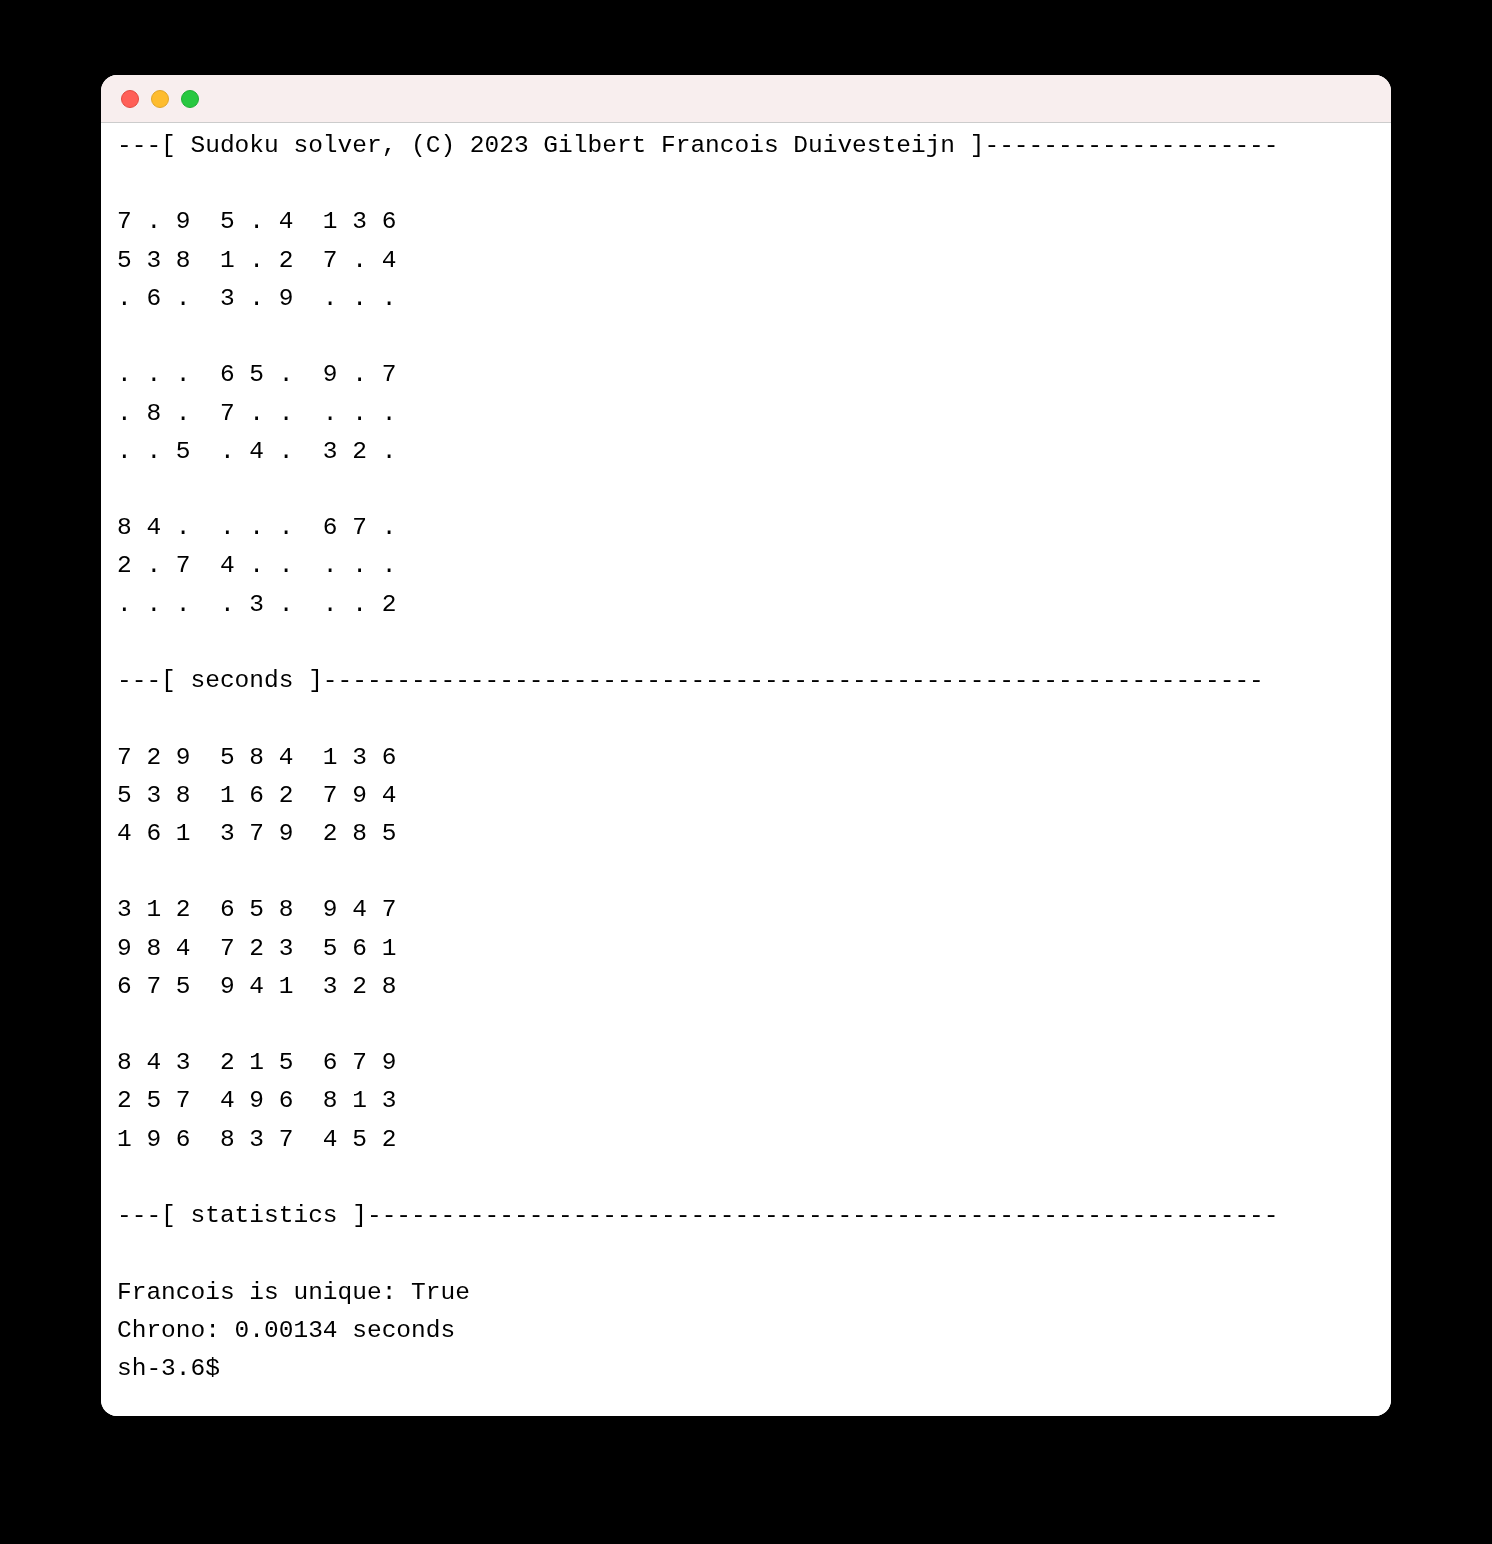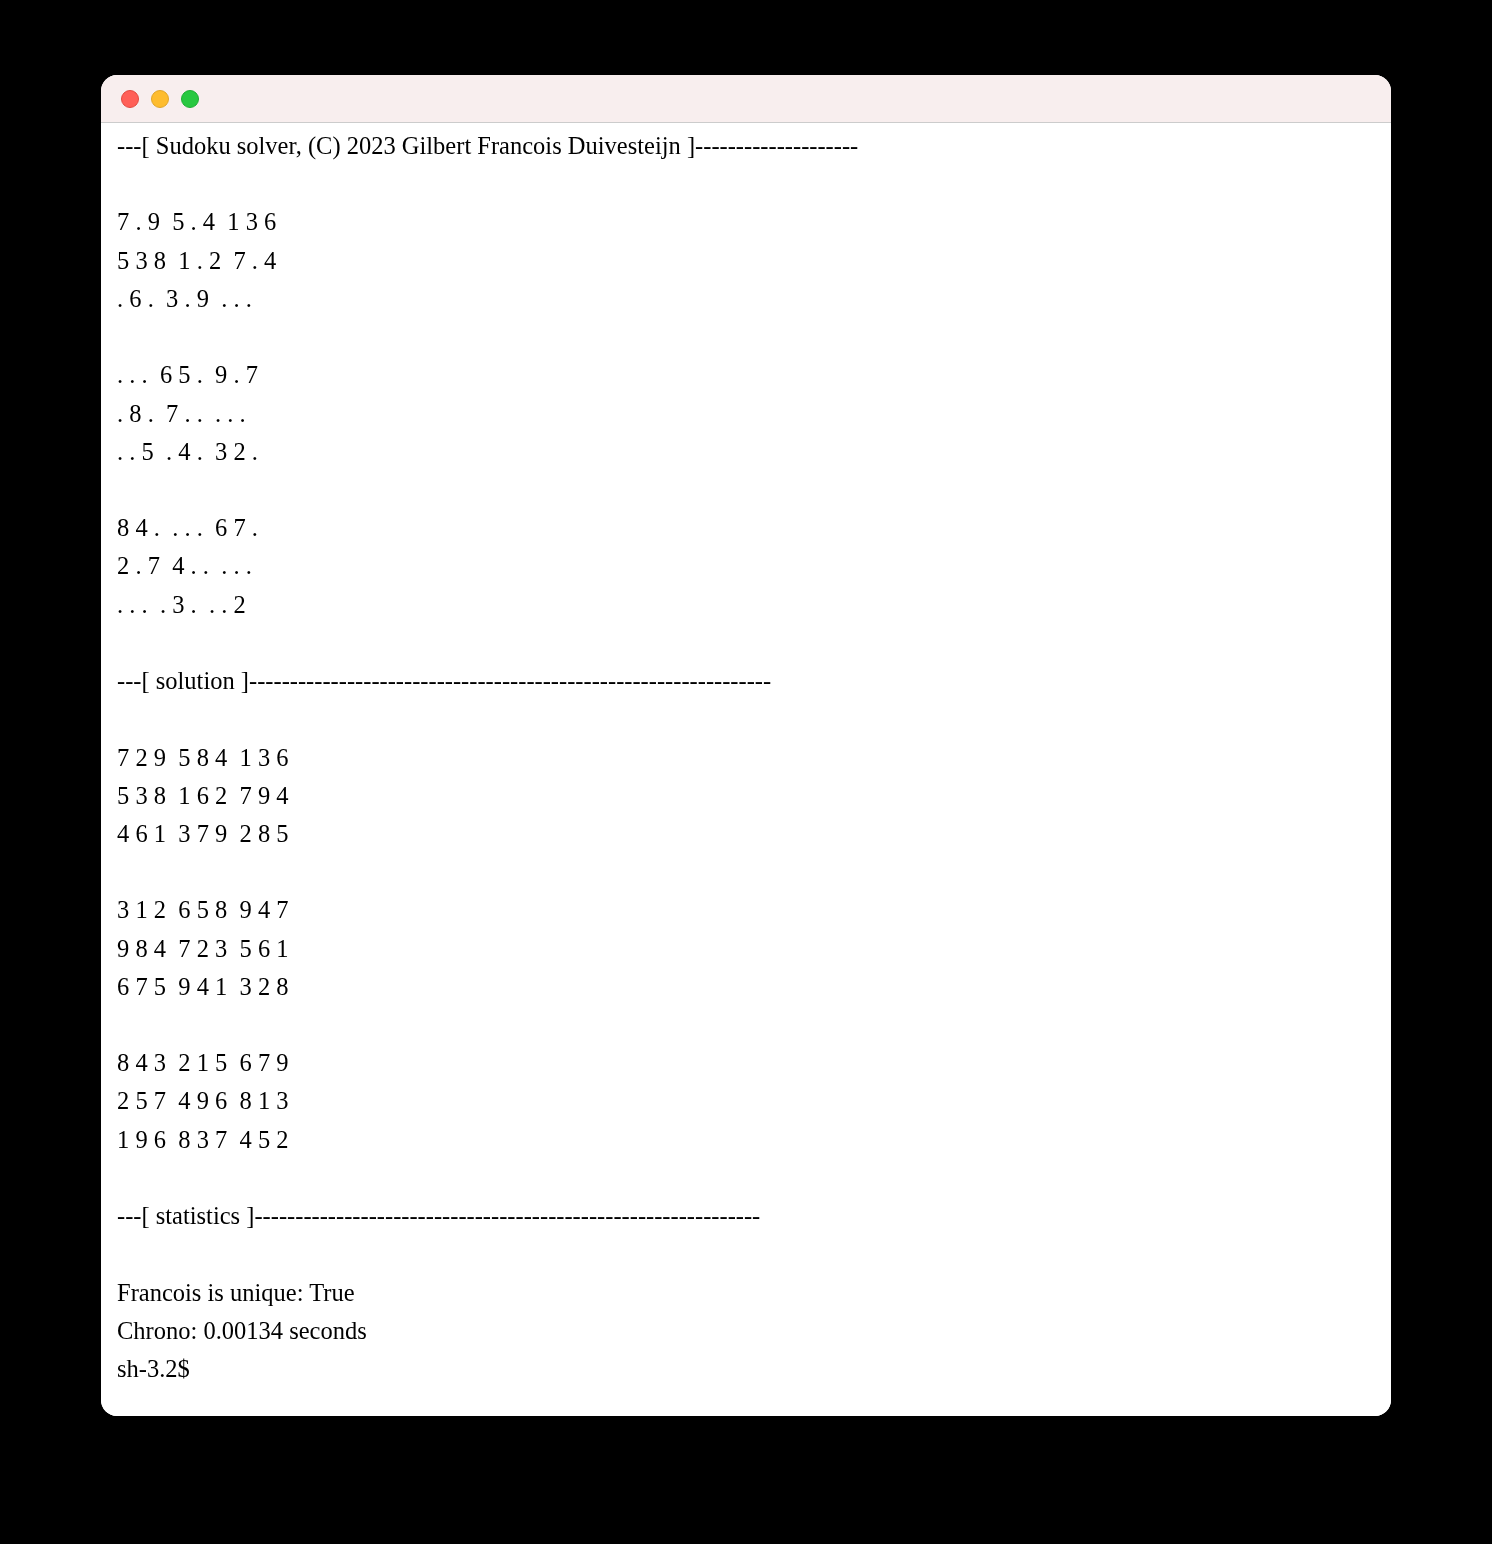--- a/index.html
+++ b/index.html
@@ -1,15 +1,15 @@
 <!DOCTYPE html>
 <html><head>
   <meta charset="utf-8">
   <style>
-    * { margin: 0; padding: 0; box-sizing: border-box; font-family: Liberation Serif, serif; }
+    * { margin: 0; padding: 0; box-sizing: border-box; }
     body {
       background: #000;
       width: 1492px;
       height: 1544px;
       display: flex;
       align-items: flex-start;
       justify-content: center;
       padding-top: 75px;
       font-family: "SF Mono", Menlo, Monaco, "Courier New", monospace;
     }
@@ -70,32 +70,32 @@
 . 6 .  3 . 9  . . .
 
 . . .  6 5 .  9 . 7
 . 8 .  7 . .  . . .
 . . 5  . 4 .  3 2 .
 
 8 4 .  . . .  6 7 .
 2 . 7  4 . .  . . .
 . . .  . 3 .  . . 2</span>
 
-<span>---[ solution ]----------------------------------------------------------------</span>
+<span>---[ seconds ]----------------------------------------------------------------</span>
 
 <span>7 2 9  5 8 4  1 3 6
 5 3 8  1 6 2  7 9 4
 4 6 1  3 7 9  2 8 5
 
 3 1 2  6 5 8  9 4 7
 9 8 4  7 2 3  5 6 1
 6 7 5  9 4 1  3 2 8
 
 8 4 3  2 1 5  6 7 9
 2 5 7  4 9 6  8 1 3
 1 9 6  8 3 7  4 5 2</span>
 
 <span>---[ statistics ]--------------------------------------------------------------</span>
 
 <span>Francois is unique: True</span>
 <span>Chrono: 0.00134 seconds</span>
-<span>sh-3.2$</span> <span class="cursor"></span></div>
+<span>sh-3.6$</span> <span class="cursor"></span></div>
 </div>
 
 </body></html>

